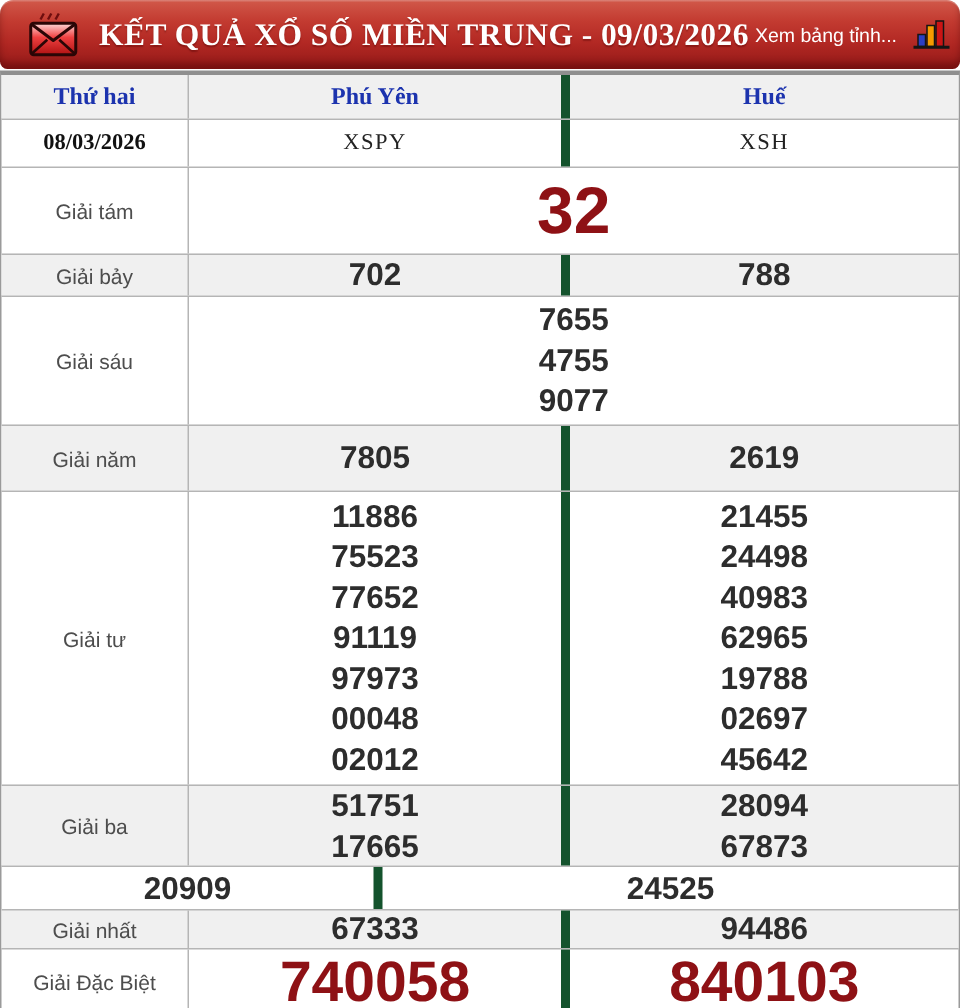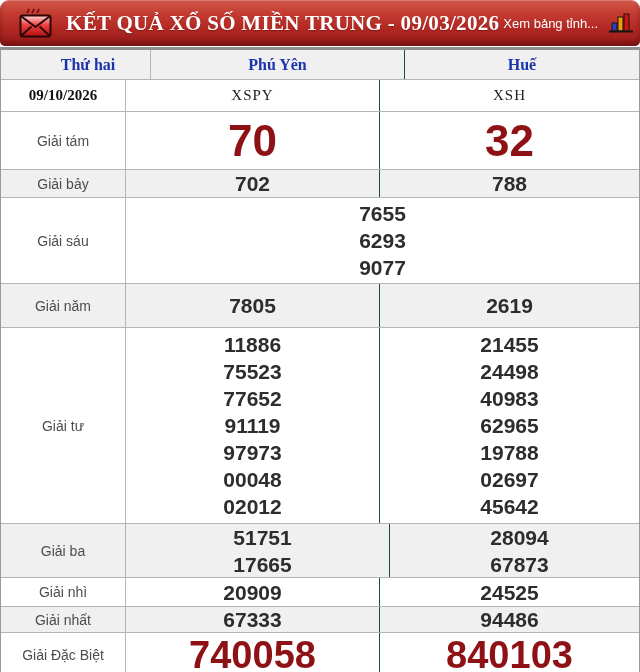--- a/index.html
+++ b/index.html
@@ -42,32 +42,32 @@
   
   .results {
     border: 1px solid #9a9a9a;
     border-top: 3px solid #8f8f8f;
     background: #ffffff;
   }
   .row { display: flex; align-items: stretch; }
   .row + .row { border-top: 1px solid #b5b5b5; }
   .cell { display: flex; align-items: center; justify-content: center; }
   .c-label { flex: 0 0 125px; border-right: 1px solid #b5b5b5; }
-  .c-mid   { flex: 0 0 254px; border-right: 1px solid #14532d; }
+  .c-mid   { flex: 0 0 254px; border-right: 6px solid #14532d; }
   .c-right { flex: 1 1 auto; }
   .bg-g { background: #f0f0f0; }
 
-  .rh-head { height: 29px; padding-left: 25px; }
+  .rh-head { height: 29px; }
   .rh-date { height: 32px; }
   .rh-tam  { height: 58px; }
   .rh-bay  { height: 28px; }
   .rh-sau  { height: 86px; }
   .rh-nam  { height: 44px; }
   .rh-tu   { height: 196px; }
-  .rh-ba   { height: 54px; gap: 10px; }
+  .rh-ba   { height: 54px; }
   .rh-nhi  { height: 29px; }
   .rh-nhat { height: 26px; }
   .rh-db   { height: 45px; }
 
   .head-text {
     font-family: "Liberation Serif", "DejaVu Serif", serif;
     font-weight: bold;
     font-size: 16px;
     color: #1c33ae;
   }
@@ -130,50 +130,47 @@
 
 <div class="results">
 
   <div class="row rh-head bg-g">
     <div class="cell c-label head-text">Thứ hai</div>
     <div class="cell c-mid head-text">Phú Yên</div>
     <div class="cell c-right head-text">Huế</div>
   </div>
 
   <div class="row rh-date">
-    <div class="cell c-label date-text">09/10/2026</div>
+    <div class="cell c-label date-text">08/03/2026</div>
     <div class="cell c-mid code-text">XSPY</div>
     <div class="cell c-right code-text">XSH</div>
   </div>
 
   <div class="row rh-tam">
     <div class="cell c-label lbl-text">Giải tám</div>
-    <div class="cell c-mid vals big">
-      <div class="v">70</div>
-    </div>
     <div class="cell c-right vals big">
       <div class="v">32</div>
     </div>
   </div>
 
   <div class="row rh-bay bg-g">
     <div class="cell c-label lbl-text">Giải bảy</div>
     <div class="cell c-mid vals">
       <div class="v">702</div>
     </div>
     <div class="cell c-right vals">
       <div class="v">788</div>
     </div>
   </div>
 
   <div class="row rh-sau">
     <div class="cell c-label lbl-text">Giải sáu</div>
     <div class="cell c-right vals">
       <div class="v">7655</div>
-      <div class="v">6293</div>
+      <div class="v">4755</div>
       <div class="v">9077</div>
     </div>
   </div>
 
   <div class="row rh-nam bg-g">
     <div class="cell c-label lbl-text">Giải năm</div>
     <div class="cell c-mid vals">
       <div class="v">7805</div>
     </div>
     <div class="cell c-right vals">
@@ -209,21 +206,20 @@
       <div class="v">51751</div>
       <div class="v">17665</div>
     </div>
     <div class="cell c-right vals">
       <div class="v">28094</div>
       <div class="v">67873</div>
     </div>
   </div>
 
   <div class="row rh-nhi">
-    <div class="cell c-label lbl-text">Giải nhì</div>
     <div class="cell c-mid vals">
       <div class="v">20909</div>
     </div>
     <div class="cell c-right vals">
       <div class="v">24525</div>
     </div>
   </div>
 
   <div class="row rh-nhat bg-g">
     <div class="cell c-label lbl-text">Giải nhất</div>

